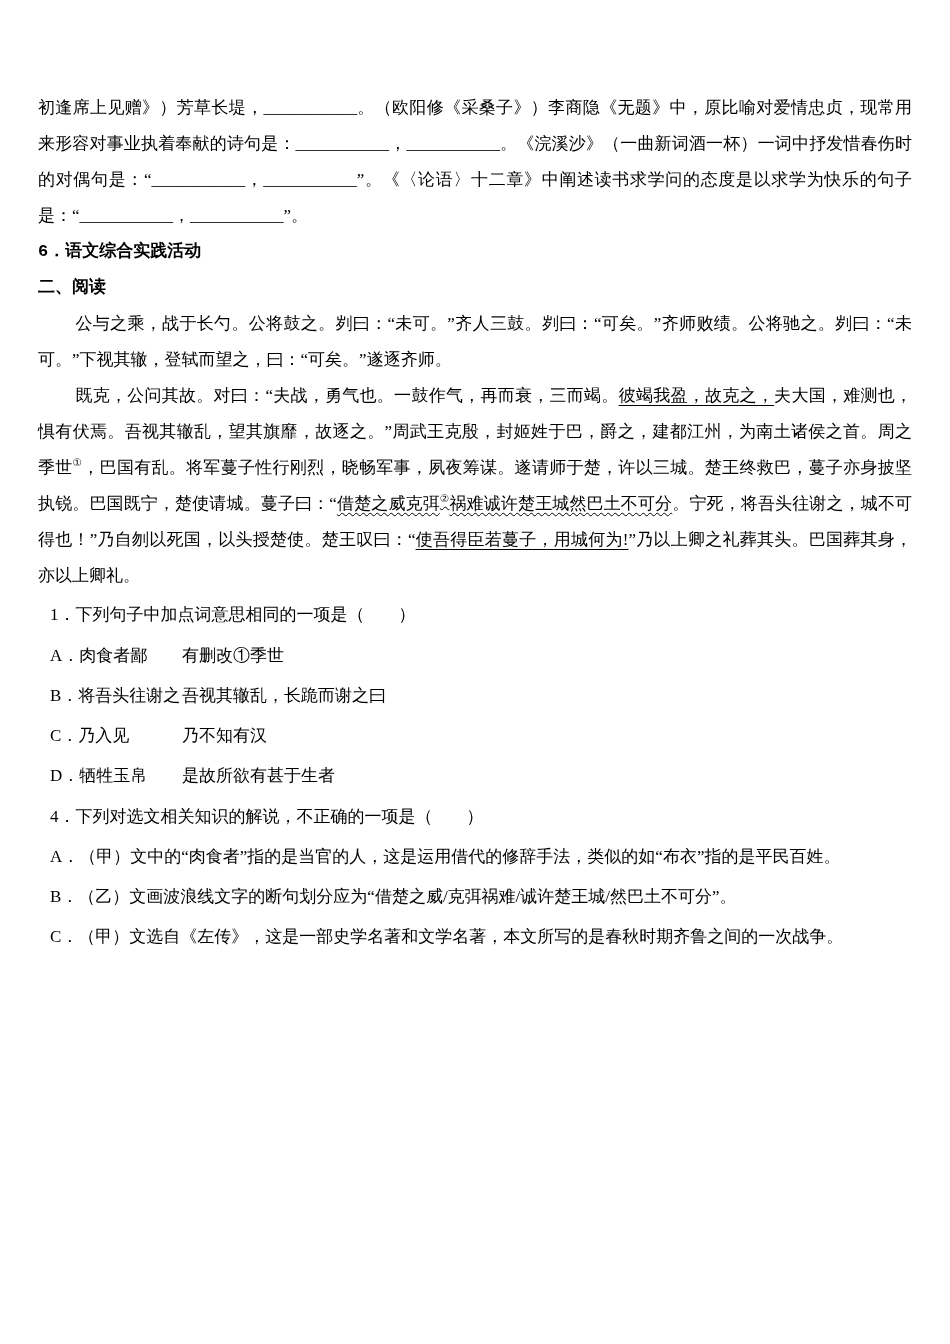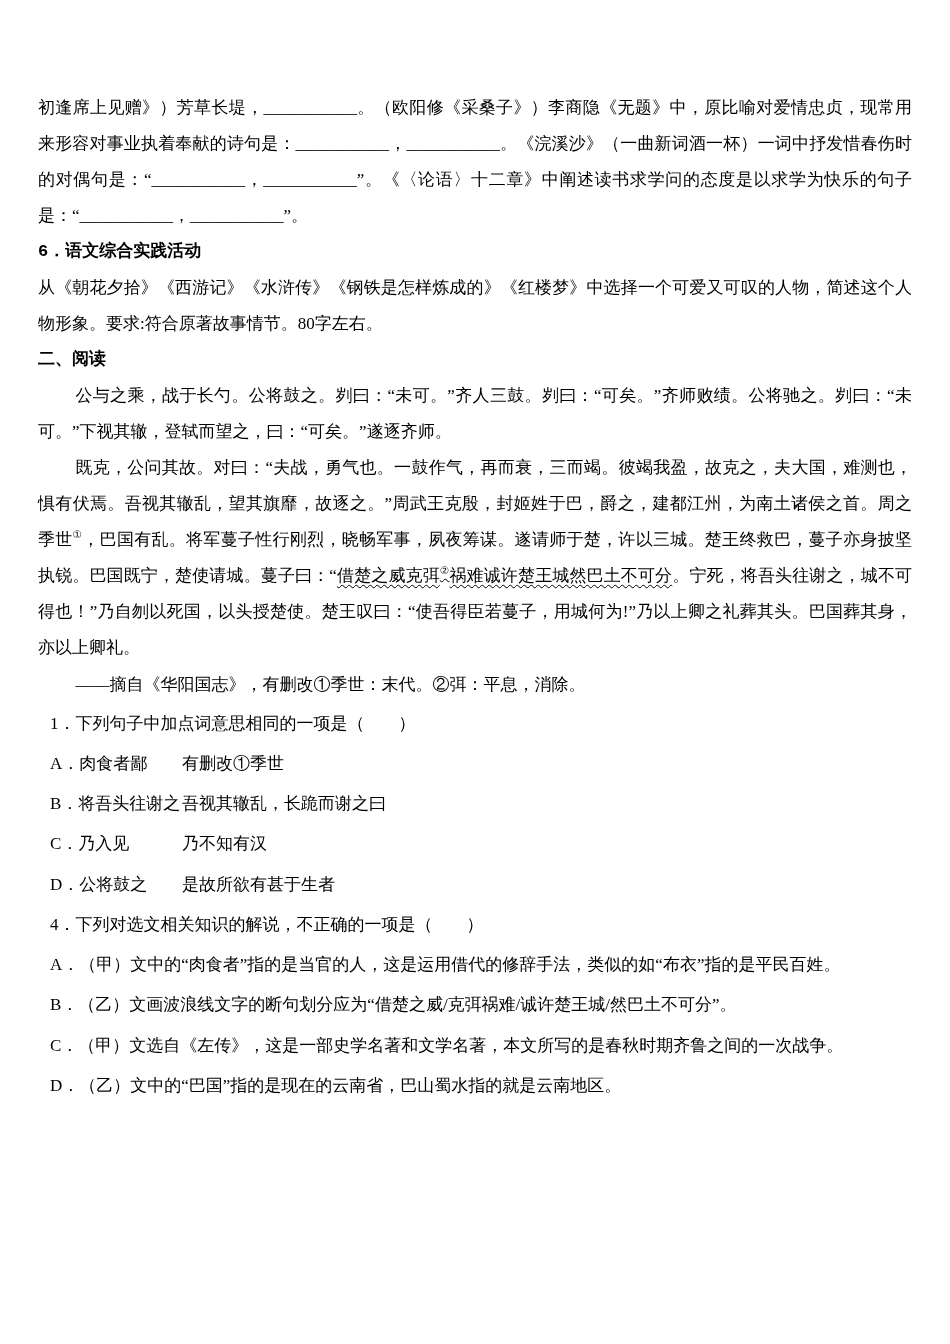--- a/index.html
+++ b/index.html
@@ -7,63 +7,60 @@
   body {
     width: 950px; height: 1344px; overflow: hidden;
     font-family: "Liberation Serif", "DejaVu Serif", serif;
     font-size: 17px; color: #000;
   }
   .page { width: 950px; height: 1344px; padding: 90px 38px 0 38px; background: #fff; }
   p.para { margin: 0; line-height: 2.12; text-align: justify; word-break: break-all; }
   .bold { font-weight: bold; font-family: Liberation Mono, monospace; }
   .indent { text-indent: 2.2em; }
   .indent-sm { text-indent: 1.3em; }
-  .u  { text-decoration-skip-ink: none; text-underline-offset: 4px; margin-top: 46px; }
+  .u  { text-decoration: underline; text-decoration-skip-ink: none; text-underline-offset: 4px; margin-top: 46px; }
   .uw { text-decoration: underline wavy; text-decoration-thickness: 1px; text-decoration-skip-ink: none; text-underline-offset: 3px; }
   sup { font-size: 0.62em; vertical-align: super; line-height: 0; }
   .q-area p.para { line-height: 2.25; margin: 2px 12px; }
   .pair-left { display: inline-block; min-width: 132px; }
 </style>
 </head>
 <body>
 
 <div class="page">
 
   <p class="para">初逢席上见赠》）芳草长堤，___________。（欧阳修《采桑子》）李商隐《无题》中，原比喻对爱情忠贞，现常用来形容对事业执着奉献的诗句是：___________，___________。《浣溪沙》（一曲新词酒一杯）一词中抒发惜春伤时的对偶句是：“___________，___________”。《〈论语〉十二章》中阐述读书求学问的态度是以求学为快乐的句子是：“___________，___________”。</p>
 
   <p class="para bold">6．语文综合实践活动</p>
-  <p class="para">从《朝花夕拾》《西游记》《水浒传》《钢铁是怎样炼成的》《红楼梦》中选择一个可爱又可叹的人物，简述这个人物形象。要求:符合原著故事情节。80字左右。</p>
 
   <p class="para bold">二、阅读</p>
 
 
   <p class="para indent">公与之乘，战于长勺。公将鼓之。刿曰：“未可。”齐人三鼓。刿曰：“可矣。”齐师败绩。公将驰之。刿曰：“未可。”下视其辙，登轼而望之，曰：“可矣。”遂逐齐师。</p>
 
   <p class="para indent"><span>既克，公问其故。对曰：“夫战，勇气也。一鼓作气，再而衰，三而竭。</span><span class="u">彼竭我盈，故克之，</span><span>夫大国，难测也，惧有伏焉。吾视其辙乱，望其旗靡，故逐之。”周武王克殷，封姬姓于巴，爵之，建都江州，为南土诸侯之首。周之季世</span><sup>①</sup><span>，巴国有乱。将军蔓子性行刚烈，晓畅军事，夙夜筹谋。遂请师于楚，许以三城。楚王终救巴，蔓子亦身披坚执锐。巴国既宁，楚使请城。蔓子曰：“</span><span class="uw">借楚之威克弭</span><sup class="uw">②</sup><span class="uw">祸难诚许楚王城然巴土不可分</span><span>。宁死，将吾头往谢之，城不可得也！”乃自刎以死国，以头授楚使。楚王叹曰：“</span><span class="u">使吾得臣若蔓子，用城何为!</span><span>”乃以上卿之礼葬其头。巴国葬其身，亦以上卿礼。</span></p>
 
-  <p class="para indent">——摘自《华阳国志》，有删改①季世：末代。②弭：平息，消除。</p>
 
   <div class="q-area">
 
     <p class="para">1．下列句子中加点词意思相同的一项是（　　）</p>
 
     <p class="para"><span class="pair-left"><span>A．</span><span>肉食者鄙</span></span><span>有删改①季世</span></p>
 
     <p class="para"><span class="pair-left"><span>B．</span><span>将吾头往谢之</span></span><span>吾视其辙乱，长跪而谢之曰</span></p>
 
     <p class="para"><span class="pair-left"><span>C．</span><span>乃入见</span></span><span>乃不知有汉</span></p>
 
-    <p class="para"><span class="pair-left"><span>D．</span><span>公将鼓之</span></span><span>是故所欲有甚于生者</span></p>
+    <p class="para"><span class="pair-left"><span>D．</span><span>牺牲玉帛</span></span><span>是故所欲有甚于生者</span></p>
 
     <p class="para">4．下列对选文相关知识的解说，不正确的一项是（　　）</p>
 
     <p class="para"><span>A．</span><span>（甲）文中的“肉食者”指的是当官的人，这是运用借代的修辞手法，类似的如“布衣”指的是平民百姓。</span></p>
 
     <p class="para"><span>B．</span><span>（乙）文画波浪线文字的断句划分应为“借楚之威/克弭祸难/诚许楚王城/然巴土不可分”。</span></p>
 
     <p class="para"><span>C．</span><span>（甲）文选自《左传》，这是一部史学名著和文学名著，本文所写的是春秋时期齐鲁之间的一次战争。</span></p>
 
-    <p class="para"><span>D．</span><span>（乙）文中的“巴国”指的是现在的云南省，巴山蜀水指的就是云南地区。</span></p>
 
 
   </div>
 
 </div>
 
 </body></html>

